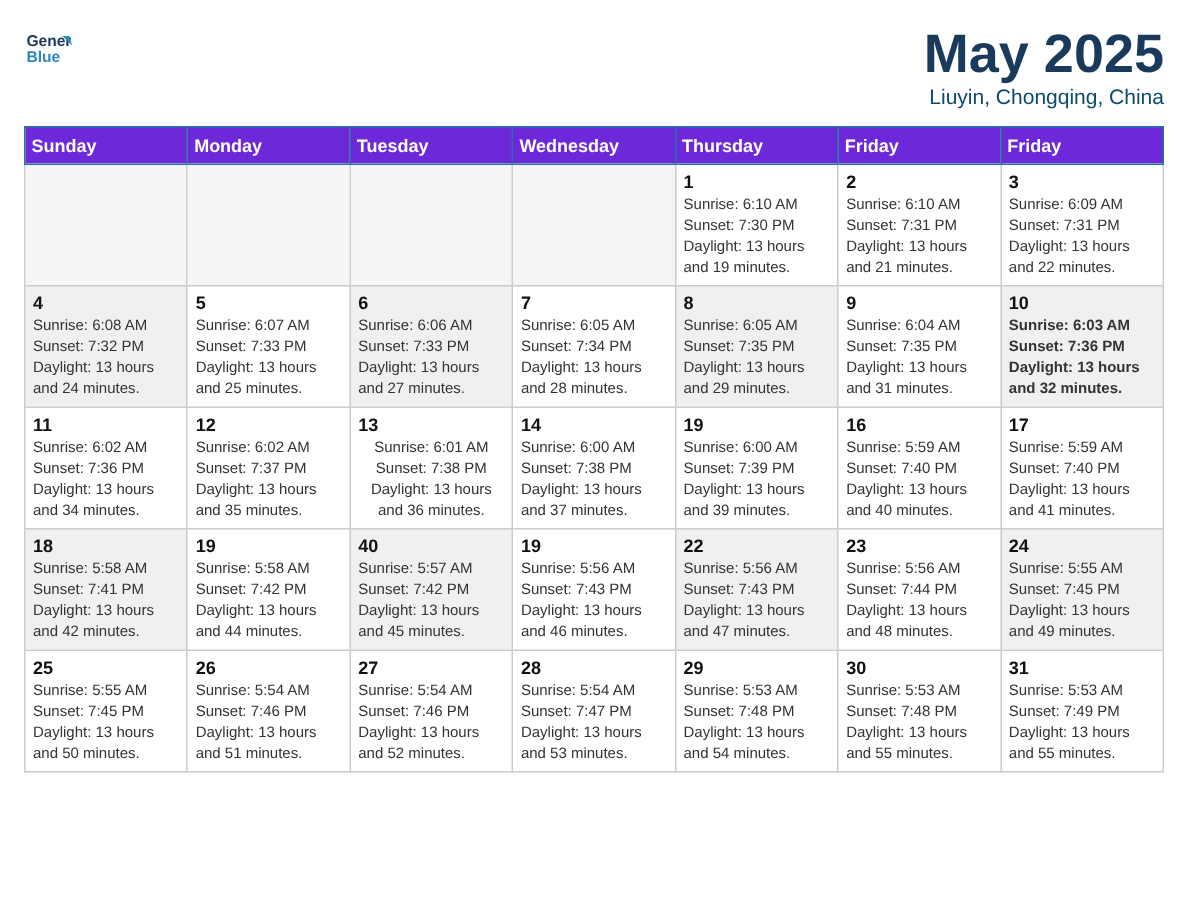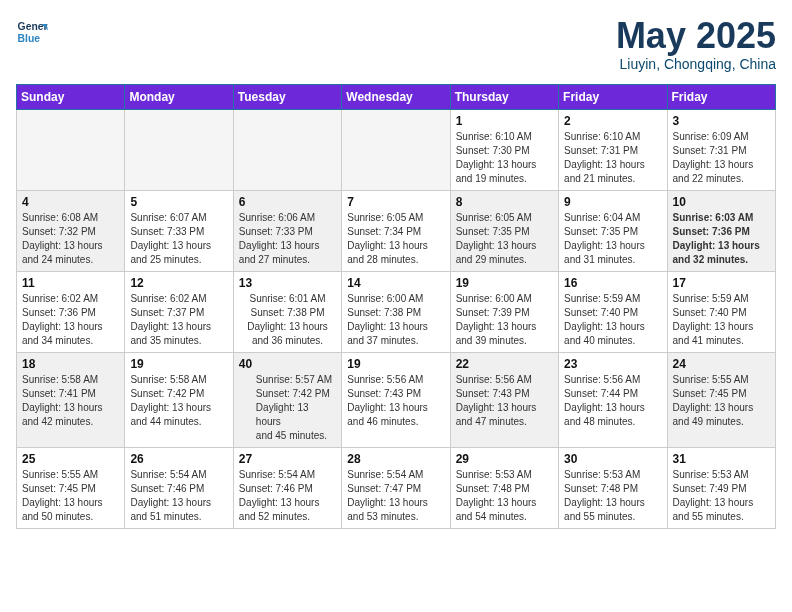--- a/index.html
+++ b/index.html
@@ -249,21 +249,21 @@
         </td>
         <td>
           <div class="day-num">19</div>
           <div class="day-info" style="white-space: pre-line;">Sunrise: 5:58 AM
 Sunset: 7:42 PM
 Daylight: 13 hours
 and 44 minutes.</div>
         </td>
         <td class="shaded">
           <div class="day-num">40</div>
-          <div class="day-info" style="white-space: pre-line; margin-left: 17px;">Sunrise: 5:57 AM
+          <div class="day-info" style="white-space: pre-line;">Sunrise: 5:57 AM
 Sunset: 7:42 PM
 Daylight: 13 hours
 and 45 minutes.</div>
         </td>
         <td>
           <div class="day-num">19</div>
           <div class="day-info" style="white-space: pre-line;">Sunrise: 5:56 AM
 Sunset: 7:43 PM
 Daylight: 13 hours
 and 46 minutes.</div>

